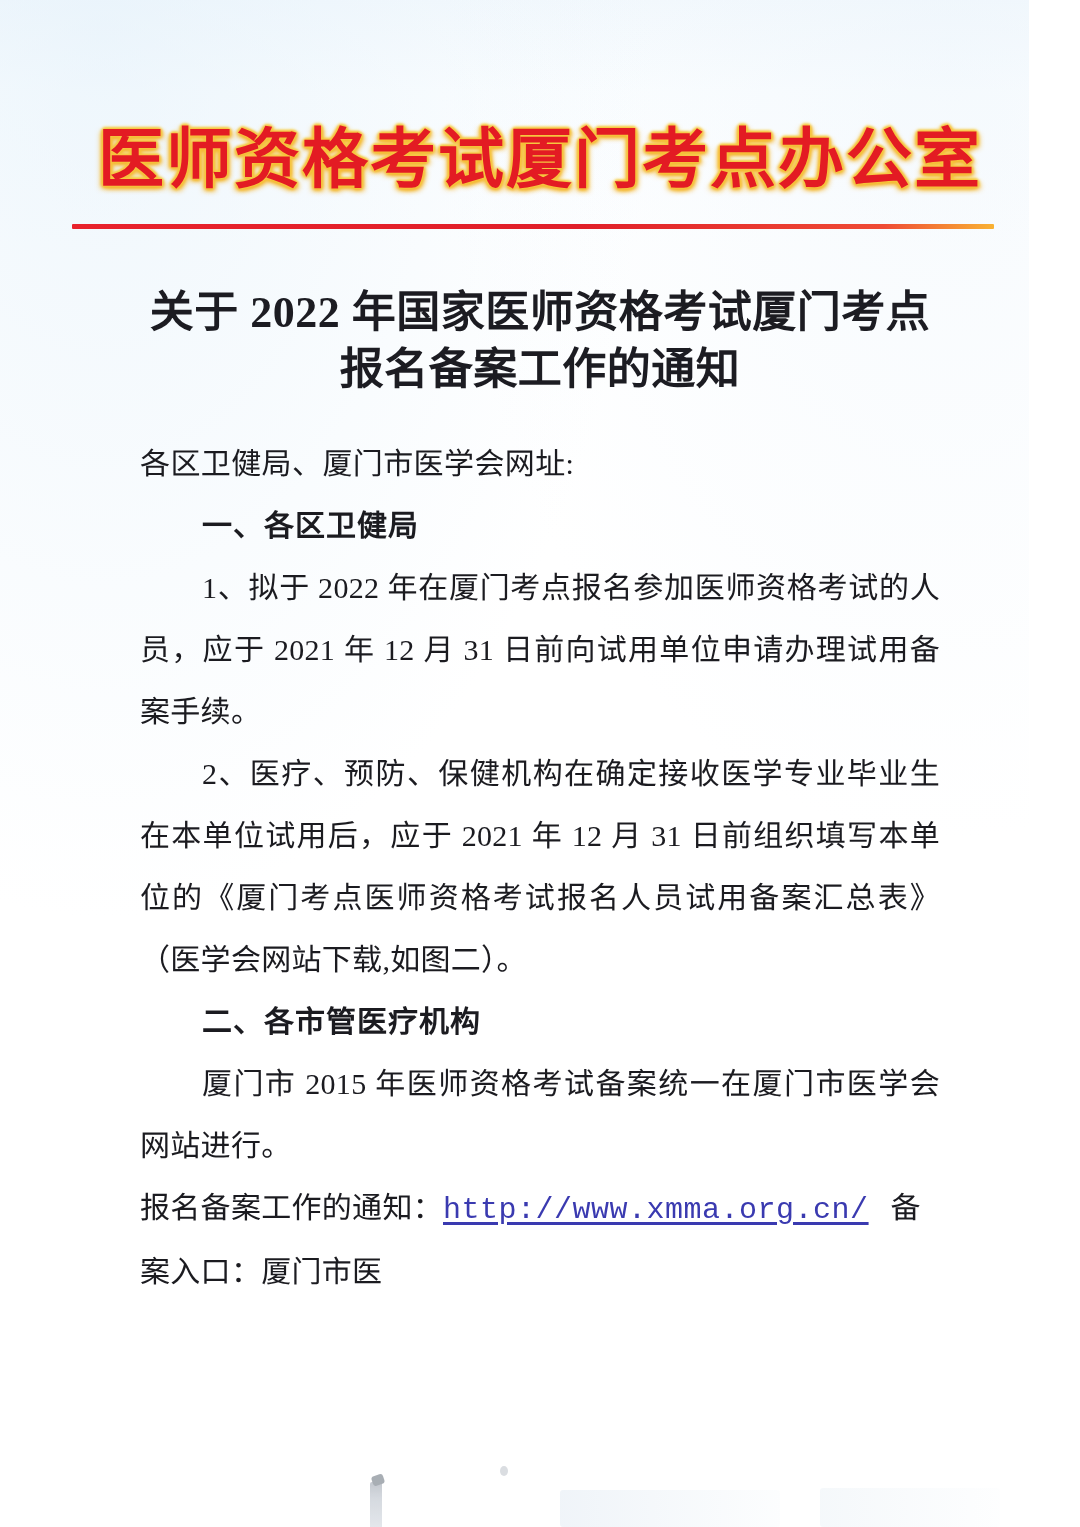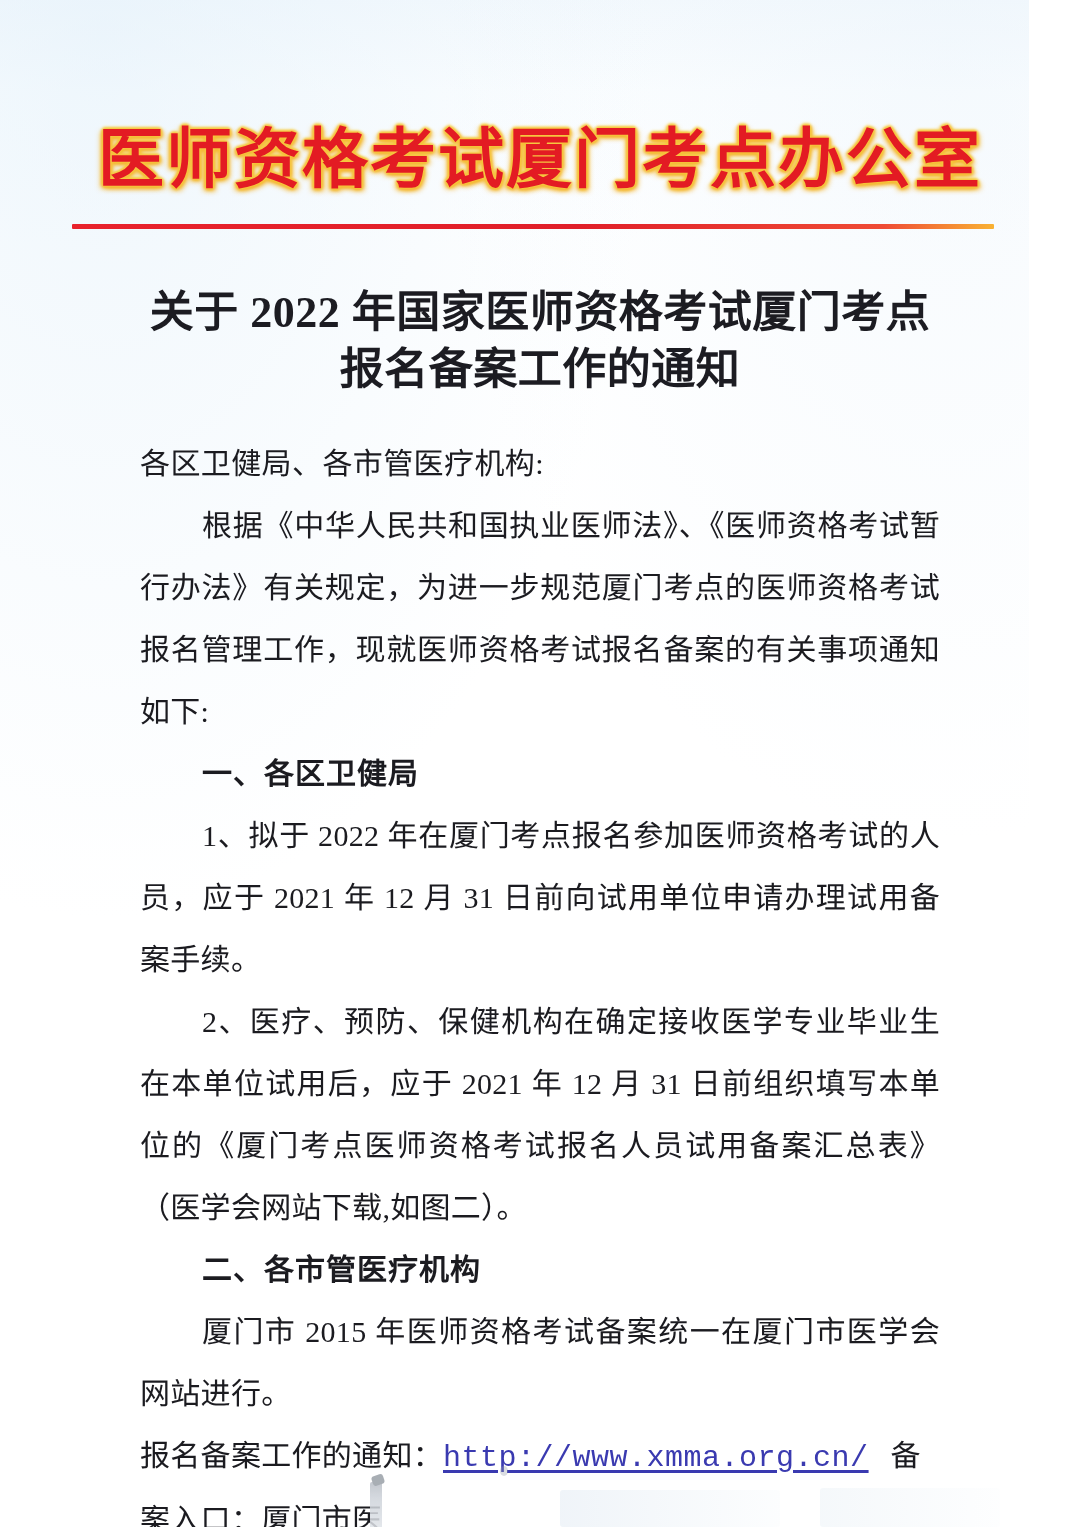--- a/index.html
+++ b/index.html
@@ -184,23 +184,22 @@
   </div>
   <div class="letterhead-rule"></div>
 
   <div class="doc">
 
     <div class="doc-title">
       <span class="line1">关于 2022 年国家医师资格考试厦门考点</span>
       <span class="line2">报名备案工作的通知</span>
     </div>
 
-    <div class="salutation">各区卫健局、各市管医疗机构:</div>
-
-    <p class="body-par">根据《中华人民共和国执业医师法》、《医师资格考试暂行办法》有关规定，为进一步规范厦门考点的医师资格考试报名管理工作，现就医师资格考试报名备案的有关事项通知如下:</p>
+    <div class="salutation">各区卫健局、厦门市医学会网址:</div>
+
 
     <h2 class="section-head">一、各区卫健局</h2>
 
     <p class="body-par">1、拟于 2022 年在厦门考点报名参加医师资格考试的人员，应于 2021 年  12 月 31 日前向试用单位申请办理试用备案手续。</p>
 
     <p class="body-par">2、医疗、预防、保健机构在确定接收医学专业毕业生在本单位试用后，应于 2021 年  12 月 31 日前组织填写本单位的《厦门考点医师资格考试报名人员试用备案汇总表》（医学会网站下载,如图二）。</p>
 
     <h2 class="section-head">二、各市管医疗机构</h2>
 
     <p class="body-par">厦门市 2015 年医师资格考试备案统一在厦门市医学会网站进行。</p>

